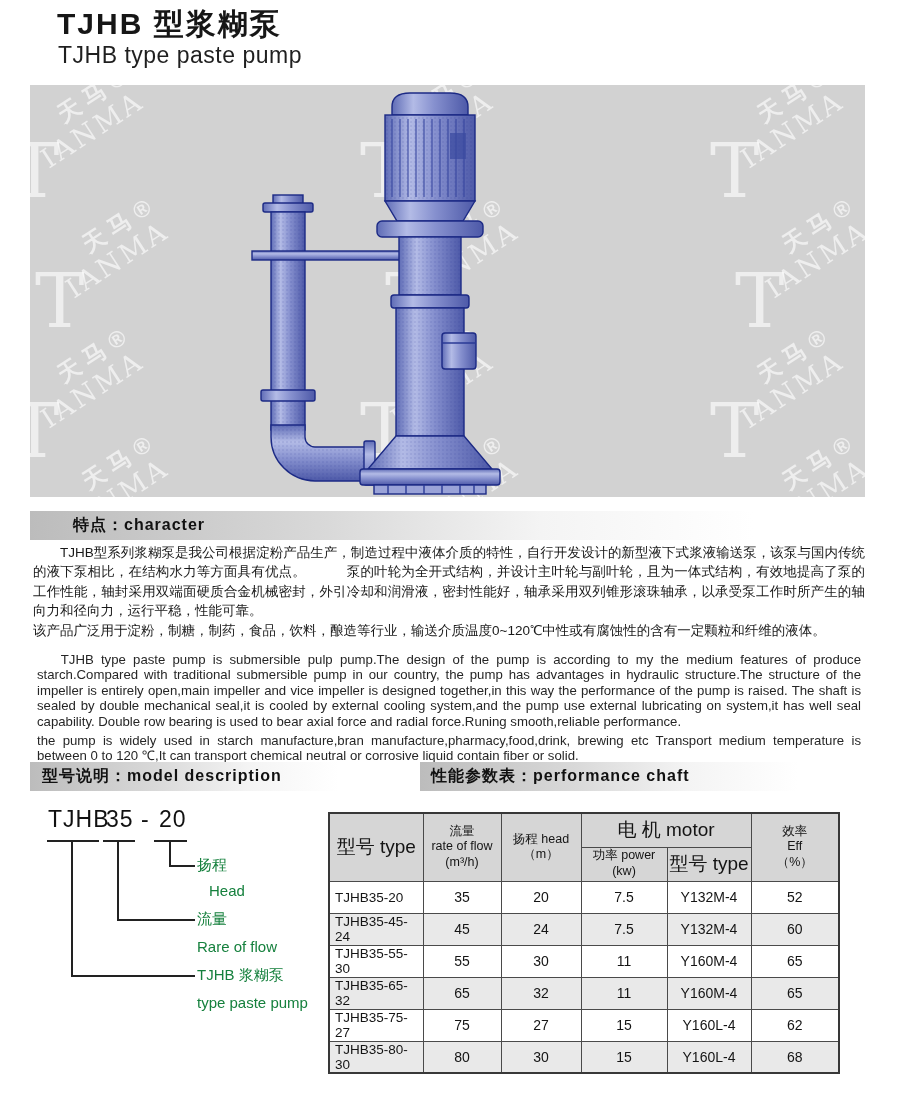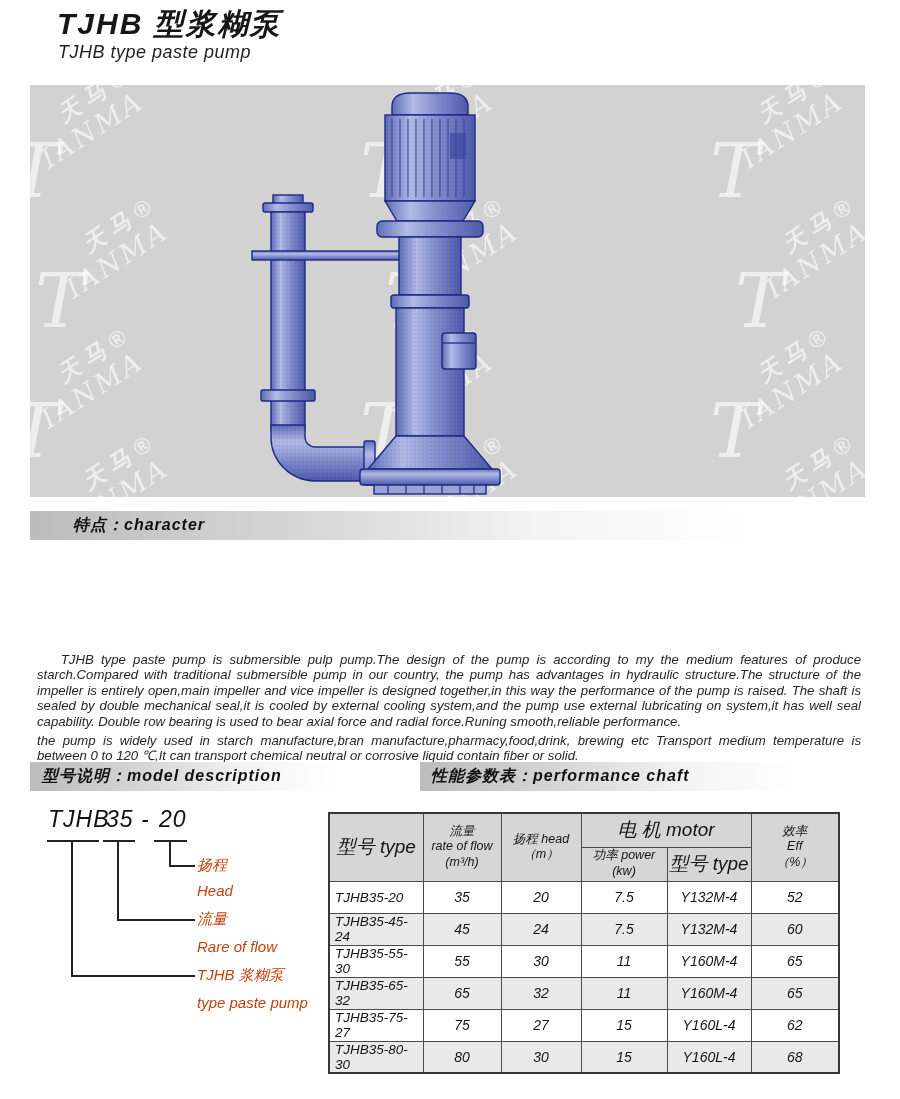--- a/index.html
+++ b/index.html
@@ -1,21 +1,21 @@
 <!DOCTYPE html>
 <html><head>
 <meta charset="utf-8">
 <style>
   html,body{margin:0;padding:0;background:#ffffff;}
   .page{position:relative;width:900px;height:1099px;background:#ffffff;overflow:hidden;
-        font-family:"Liberation Sans",sans-serif;color:#1f1f1f;font-style:italic;}
+        font-family:"Liberation Sans",sans-serif;color:#1f1f1f;}
 
   
   .title-zh{position:absolute;left:57px;top:4px;font-size:30px;font-weight:bold;color:#161616;letter-spacing:2px;}
-  .title-en{position:absolute;left:58px;top:42px;font-size:18px;color:#1f1f1f;letter-spacing:0.5px;}
+  .title-en{position:absolute;left:58px;top:42px;font-size:23px;color:#1f1f1f;letter-spacing:0.5px;}
 
   
   .photo{position:absolute;left:30px;top:85px;width:835px;height:412px;background:#d2d2d2;overflow:hidden;}
   .wm{position:absolute;width:225px;height:130px;color:rgba(255,255,255,0.62);}
   .wm .t{position:absolute;left:0;bottom:-8px;font-family:"DejaVu Serif","Liberation Serif",serif;font-size:74px;line-height:1;}
   .wm .rest{position:absolute;left:42px;bottom:26px;font-family:"DejaVu Serif","Liberation Serif",serif;
             font-size:27px;letter-spacing:3px;transform:rotate(-33deg);transform-origin:left bottom;}
   .wm .zh{position:absolute;left:58px;bottom:70px;font-size:23px;font-weight:bold;letter-spacing:7px;
           transform:rotate(-33deg);transform-origin:left bottom;}
   .pump-svg{position:absolute;left:0;top:0;}
@@ -44,22 +44,22 @@
   
   .diagram{position:absolute;left:42px;top:806px;width:300px;height:270px;}
   .code{position:absolute;top:0;font-size:23px;color:#111;letter-spacing:1px;}
   .code-prefix{left:6px;} .code-flow{left:64px;} .code-dash{left:99px;} .code-head{left:117px;}
   .u{position:absolute;top:34px;border-bottom:2px solid #222;height:0;}
   .u1{left:5px;width:52px;} .u2{left:61px;width:32px;} .u3{left:112px;width:33px;}
   .conn{position:absolute;border-left:2px solid #222;border-bottom:2px solid #222;}
   .conn-head{left:127px;top:36px;width:24px;height:23px;}
   .conn-flow{left:75px;top:36px;width:76px;height:77px;}
   .conn-type{left:29px;top:36px;width:122px;height:133px;}
-  .dlabel{position:absolute;left:155px;font-size:15px;color:#c2410c;white-space:nowrap;}
-  .dl-zh1{top:50px;} .dl-en1{top:76px;} .dl-zh2{top:104px;} .dl-en2{top:132px;}
+  .dlabel{position:absolute;left:155px;font-size:15px;color:#15803d;white-space:nowrap;}
+  .dl-zh1{top:50px;} .dl-en1{top:76px;margin-left:12px;} .dl-zh2{top:104px;} .dl-en2{top:132px;}
   .dl-zh3{top:160px;} .dl-en3{top:188px;}
 
   
   .perf{position:absolute;left:328px;top:812px;border-collapse:collapse;table-layout:fixed;
         width:510px;border:2px solid #383838;}
   .perf th,.perf td{border:1px solid #4a4a4a;text-align:center;padding:0;font-weight:normal;
         color:#141414;overflow:hidden;}
   .perf thead th{background:#d6d6d6;font-size:13.5px;}
   .perf thead .hline{line-height:1.25;font-size:12.5px;}
   .perf thead .hmain{font-size:19px;}
@@ -208,20 +208,22 @@
             <line x1="444" y1="400" x2="444" y2="409"></line>
         </g>
       </g>
     </svg>
   </div>
 
   <div class="bar bar-character">
     <span class="bar-label">特点：character</span>
   </div>
   <div class="zh-text">
+    <p class="p1">TJHB型系列浆糊泵是我公司根据淀粉产品生产，制造过程中液体介质的特性，自行开发设计的新型液下式浆液输送泵，该泵与国内传统的液下泵相比，在结构水力等方面具有优点。　　　泵的叶轮为全开式结构，并设计主叶轮与副叶轮，且为一体式结构，有效地提高了泵的工作性能，轴封采用双端面硬质合金机械密封，外引冷却和润滑液，密封性能好，轴承采用双列锥形滚珠轴承，以承受泵工作时所产生的轴向力和径向力，运行平稳，性能可靠。</p>
+    <p>该产品广泛用于淀粉，制糖，制药，食品，饮料，酿造等行业，输送介质温度0~120℃中性或有腐蚀性的含有一定颗粒和纤维的液体。</p>
   </div>
   <div class="en-text">
     <p class="p1">TJHB type paste pump is submersible pulp pump.The design of the pump is according to my the medium features of produce starch.Compared with traditional submersible pump in our country, the pump has advantages in hydraulic structure.The structure of the impeller is entirely open,main impeller and vice impeller is designed together,in this way the performance of the pump is raised. The shaft is sealed by double mechanical seal,it is cooled by external cooling system,and the pump use external lubricating on system,it has well seal capability. Double row bearing is used to  bear axial force and radial force.Runing smooth,reliable performance.</p>
     <p>the pump is widely used in starch manufacture,bran manufacture,pharmacy,food,drink, brewing etc  Transport medium temperature is between 0 to 120 ℃,It can transport chemical neutral or corrosive liquid contain fiber or solid.</p>
   </div>
 
   <div class="bar bar-perf">
     <span class="bar-label">性能参数表：performance chaft</span>
   </div>
   <div class="bar bar-model">

